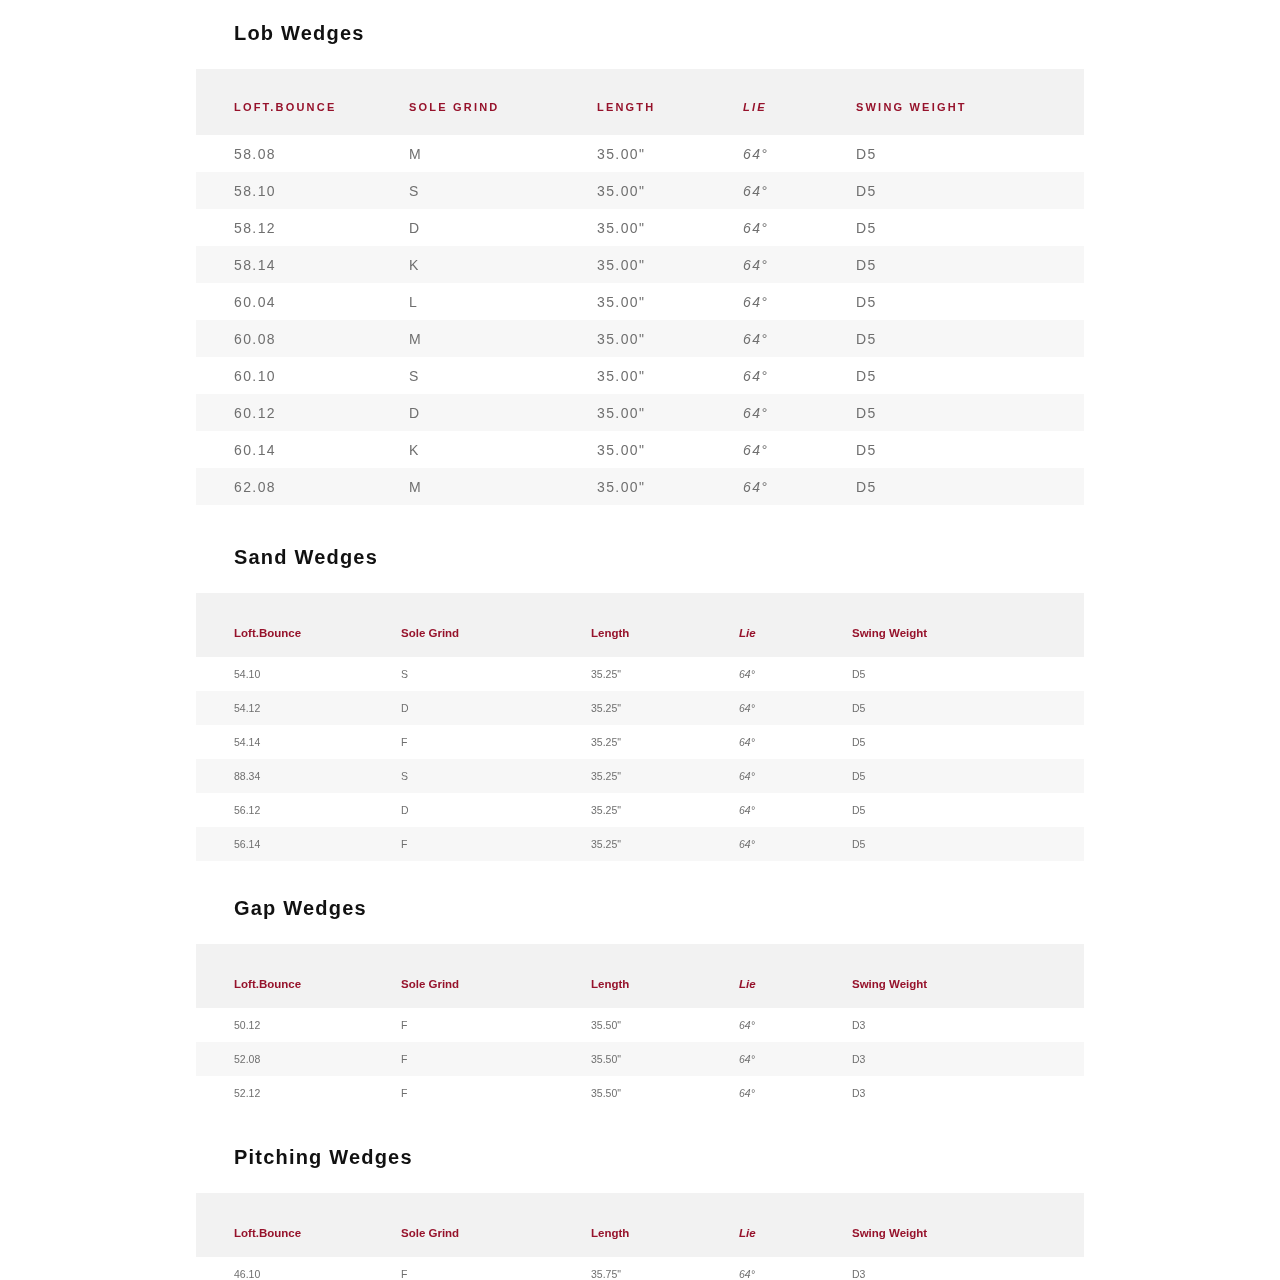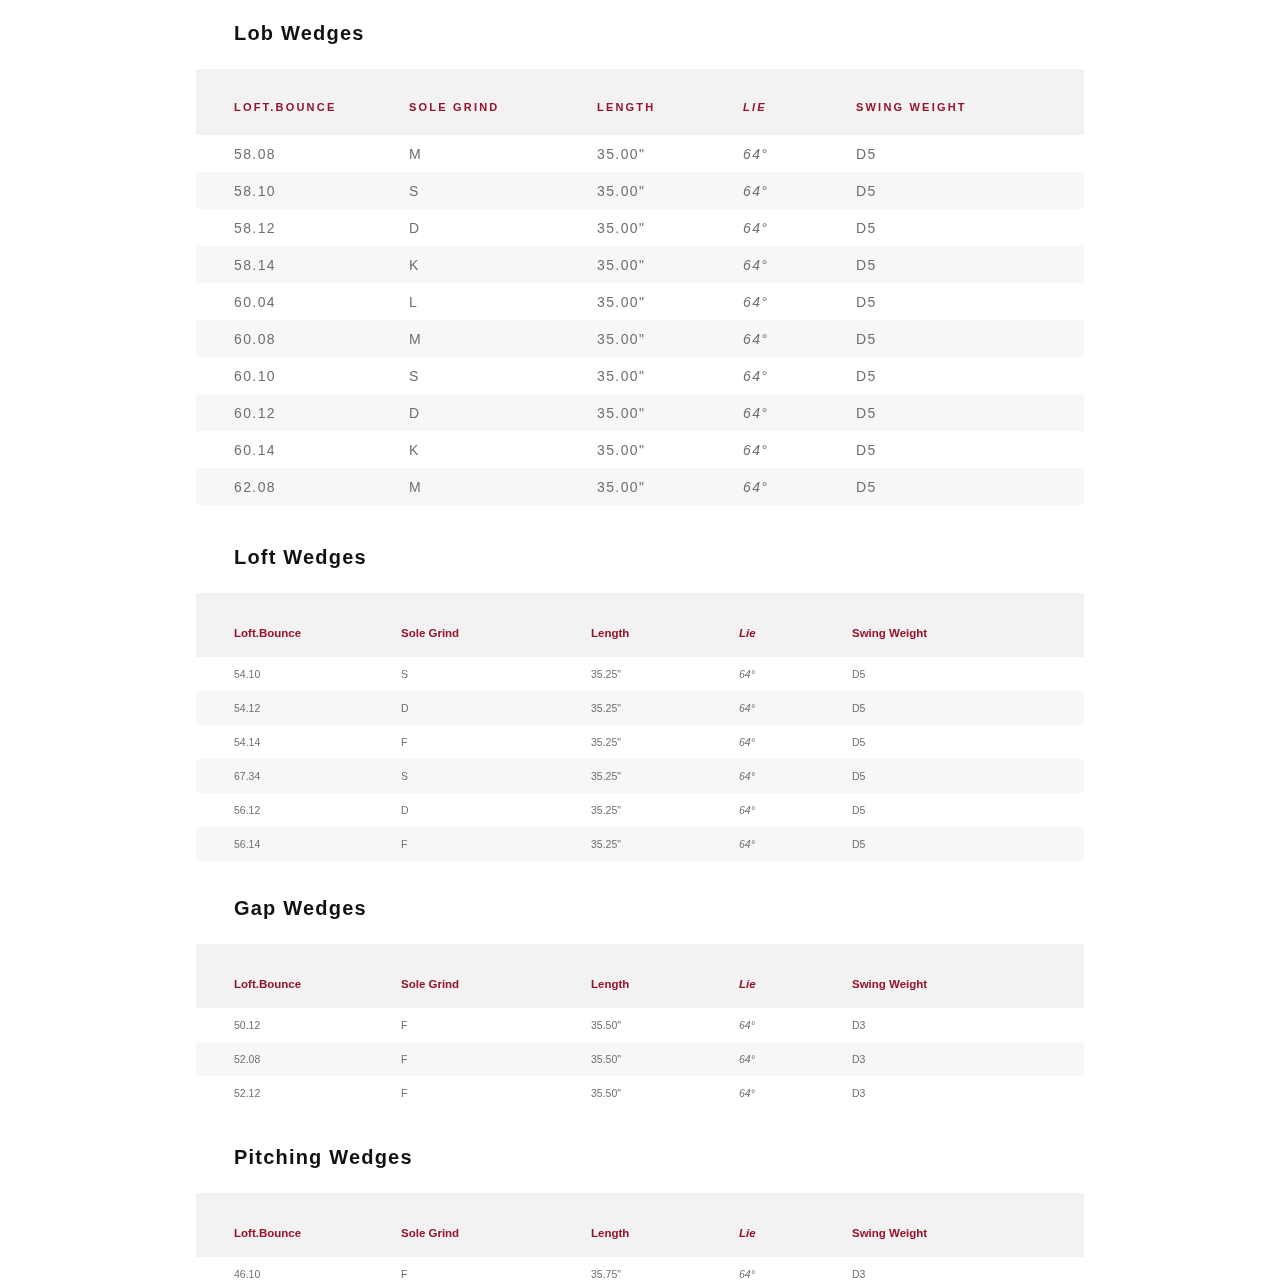--- a/index.html
+++ b/index.html
@@ -201,21 +201,21 @@
             <td>64°</td>
             <td>D5</td>
           </tr>
         </tbody>
       </table>
     </div>
     <div class="gap-after-table-lob"></div>
   </div>
 
   <div class="section">
-    <h2 class="section-title">Loft Wedges</h2>
+    <h2 class="section-title">Sand Wedges</h2>
     <div class="gap-title-to-table"></div>
     <div class="table-wrap">
       <table>
         <colgroup>
             <col class="c1">
             <col class="c2">
             <col class="c3">
             <col class="c4">
             <col class="c5">
           </colgroup>
@@ -247,21 +247,21 @@
             <td>D5</td>
           </tr>
           <tr>
             <td>54.14</td>
             <td>F</td>
             <td>35.25"</td>
             <td>64°</td>
             <td>D5</td>
           </tr>
           <tr>
-            <td>67.34</td>
+            <td>88.34</td>
             <td>S</td>
             <td>35.25"</td>
             <td>64°</td>
             <td>D5</td>
           </tr>
           <tr>
             <td>56.12</td>
             <td>D</td>
             <td>35.25"</td>
             <td>64°</td>

